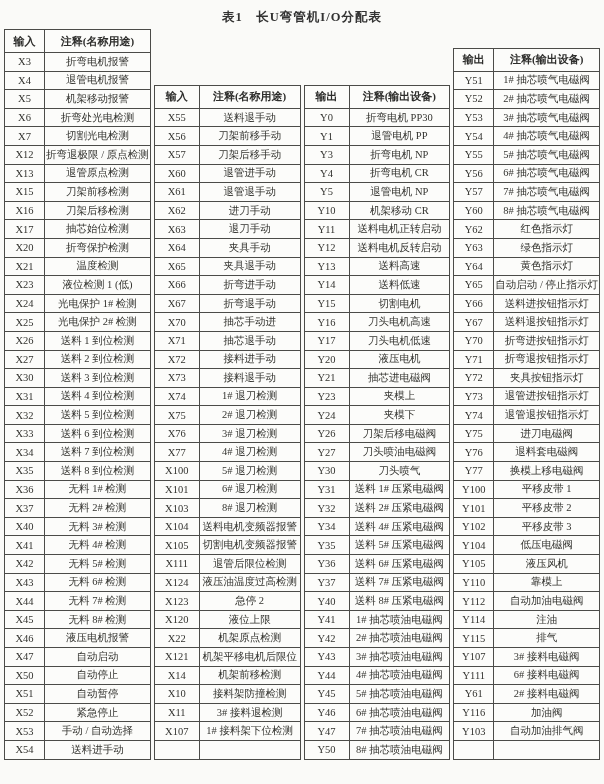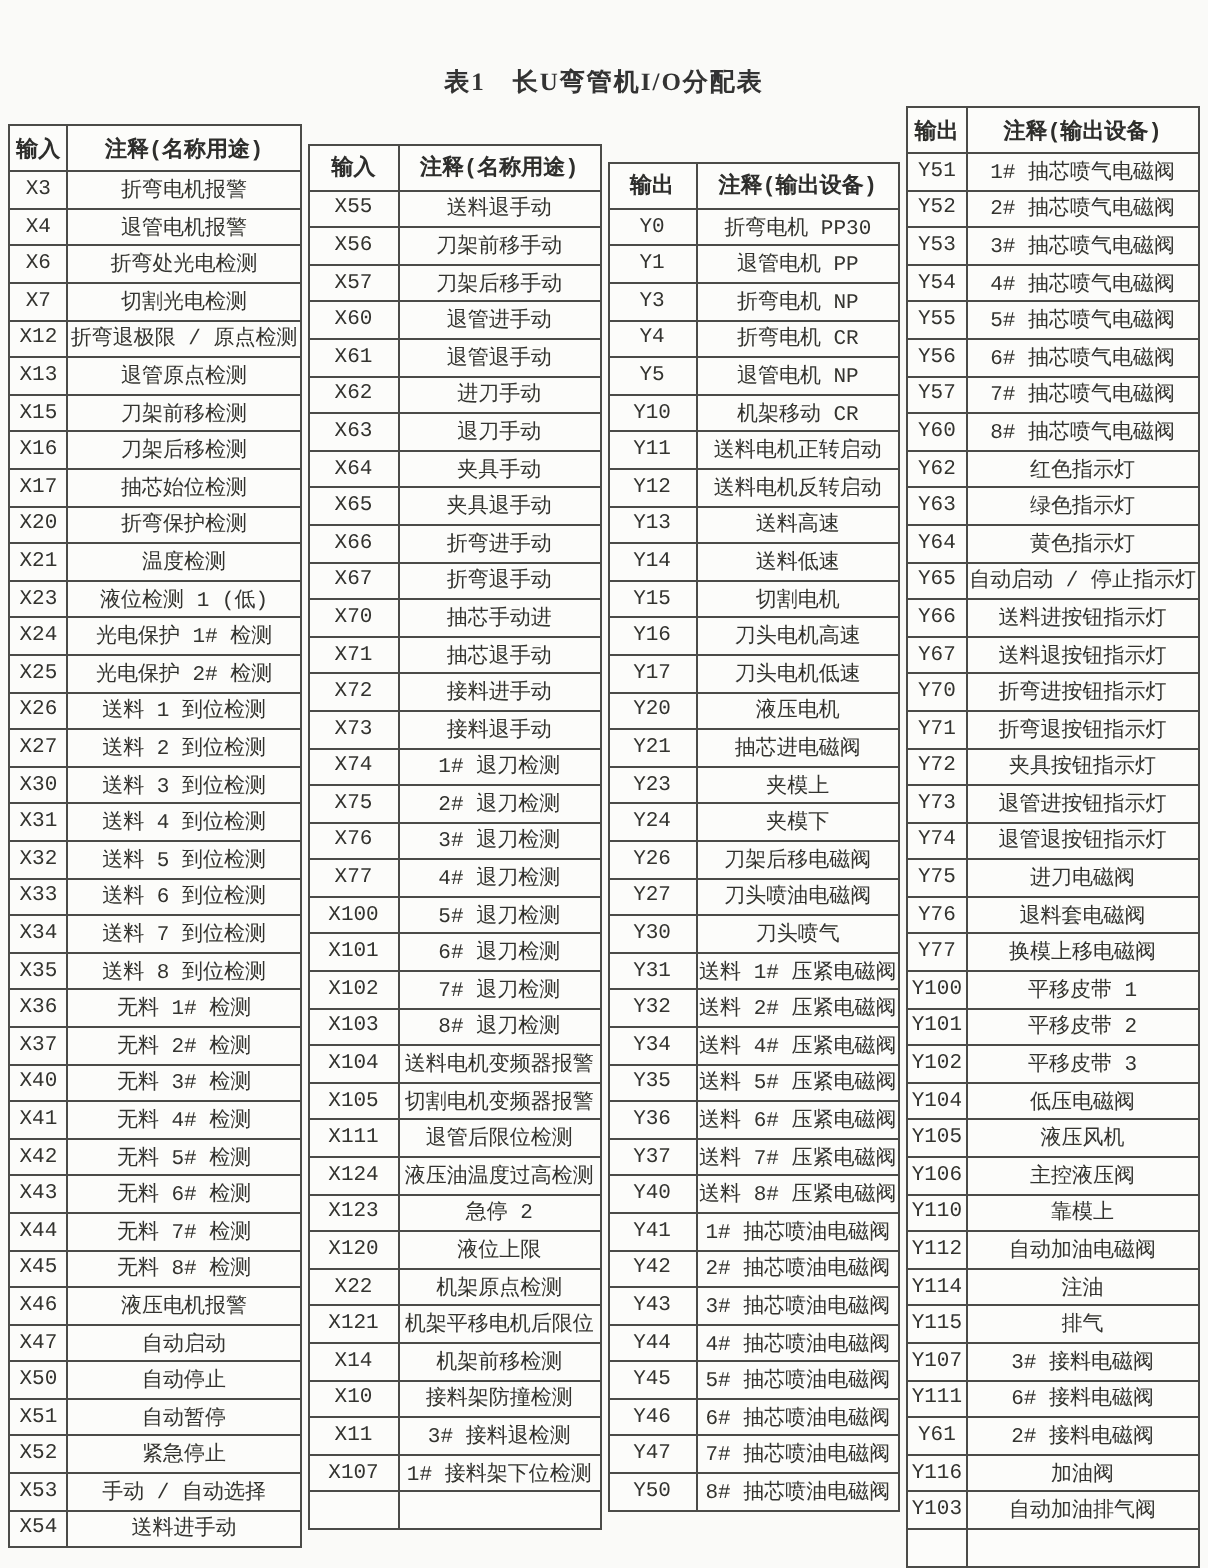--- a/index.html
+++ b/index.html
@@ -11,28 +11,26 @@
     overflow: hidden;
   }
   .doc-title {
     text-align: center;
     font-weight: bold;
     font-size: 12.5px;
     color: #333;
     padding-top: 9px;
     height: 17px;
     letter-spacing: 1px;
-    margin-top: 24px;
   }
   .tables-wrap {
     display: flex;
     gap: 3px;
     padding: 3px 4px 0 4px;
-    align-items: center;
-    font-family: Liberation Mono, monospace;
+    align-items: flex-end;
   }
   table.io {
     border-collapse: collapse;
     flex: 1 1 0;
     table-layout: fixed;
     background: #fcfcfa;
   }
   table.io th, table.io td {
     border: 1px solid #4b4b48;
     text-align: center;
@@ -68,20 +66,24 @@
         </tr>
         <tr>
           <td class="code-col">X3</td>
           <td>折弯电机报警</td>
         </tr>
         <tr>
           <td class="code-col">X4</td>
           <td>退管电机报警</td>
         </tr>
         <tr>
+          <td class="code-col">X5</td>
+          <td>机架移动报警</td>
+        </tr>
+        <tr>
           <td class="code-col">X6</td>
           <td>折弯处光电检测</td>
         </tr>
         <tr>
           <td class="code-col">X7</td>
           <td>切割光电检测</td>
         </tr>
         <tr>
           <td class="code-col">X12</td>
           <td>折弯退极限 / 原点检测</td>
@@ -300,24 +302,20 @@
         </tr>
         <tr>
           <td class="code-col">X100</td>
           <td>5# 退刀检测</td>
         </tr>
         <tr>
           <td class="code-col">X101</td>
           <td>6# 退刀检测</td>
         </tr>
         <tr>
-          <td class="code-col">X102</td>
-          <td>7# 退刀检测</td>
-        </tr>
-        <tr>
           <td class="code-col">X103</td>
           <td>8# 退刀检测</td>
         </tr>
         <tr>
           <td class="code-col">X104</td>
           <td>送料电机变频器报警</td>
         </tr>
         <tr>
           <td class="code-col">X105</td>
           <td>切割电机变频器报警</td>
@@ -622,24 +620,20 @@
           <td class="code-col">Y102</td>
           <td>平移皮带 3</td>
         </tr>
         <tr>
           <td class="code-col">Y104</td>
           <td>低压电磁阀</td>
         </tr>
         <tr>
           <td class="code-col">Y105</td>
           <td>液压风机</td>
-        </tr>
-        <tr>
-          <td class="code-col">Y106</td>
-          <td>主控液压阀</td>
         </tr>
         <tr>
           <td class="code-col">Y110</td>
           <td>靠模上</td>
         </tr>
         <tr>
           <td class="code-col">Y112</td>
           <td>自动加油电磁阀</td>
         </tr>
         <tr>

